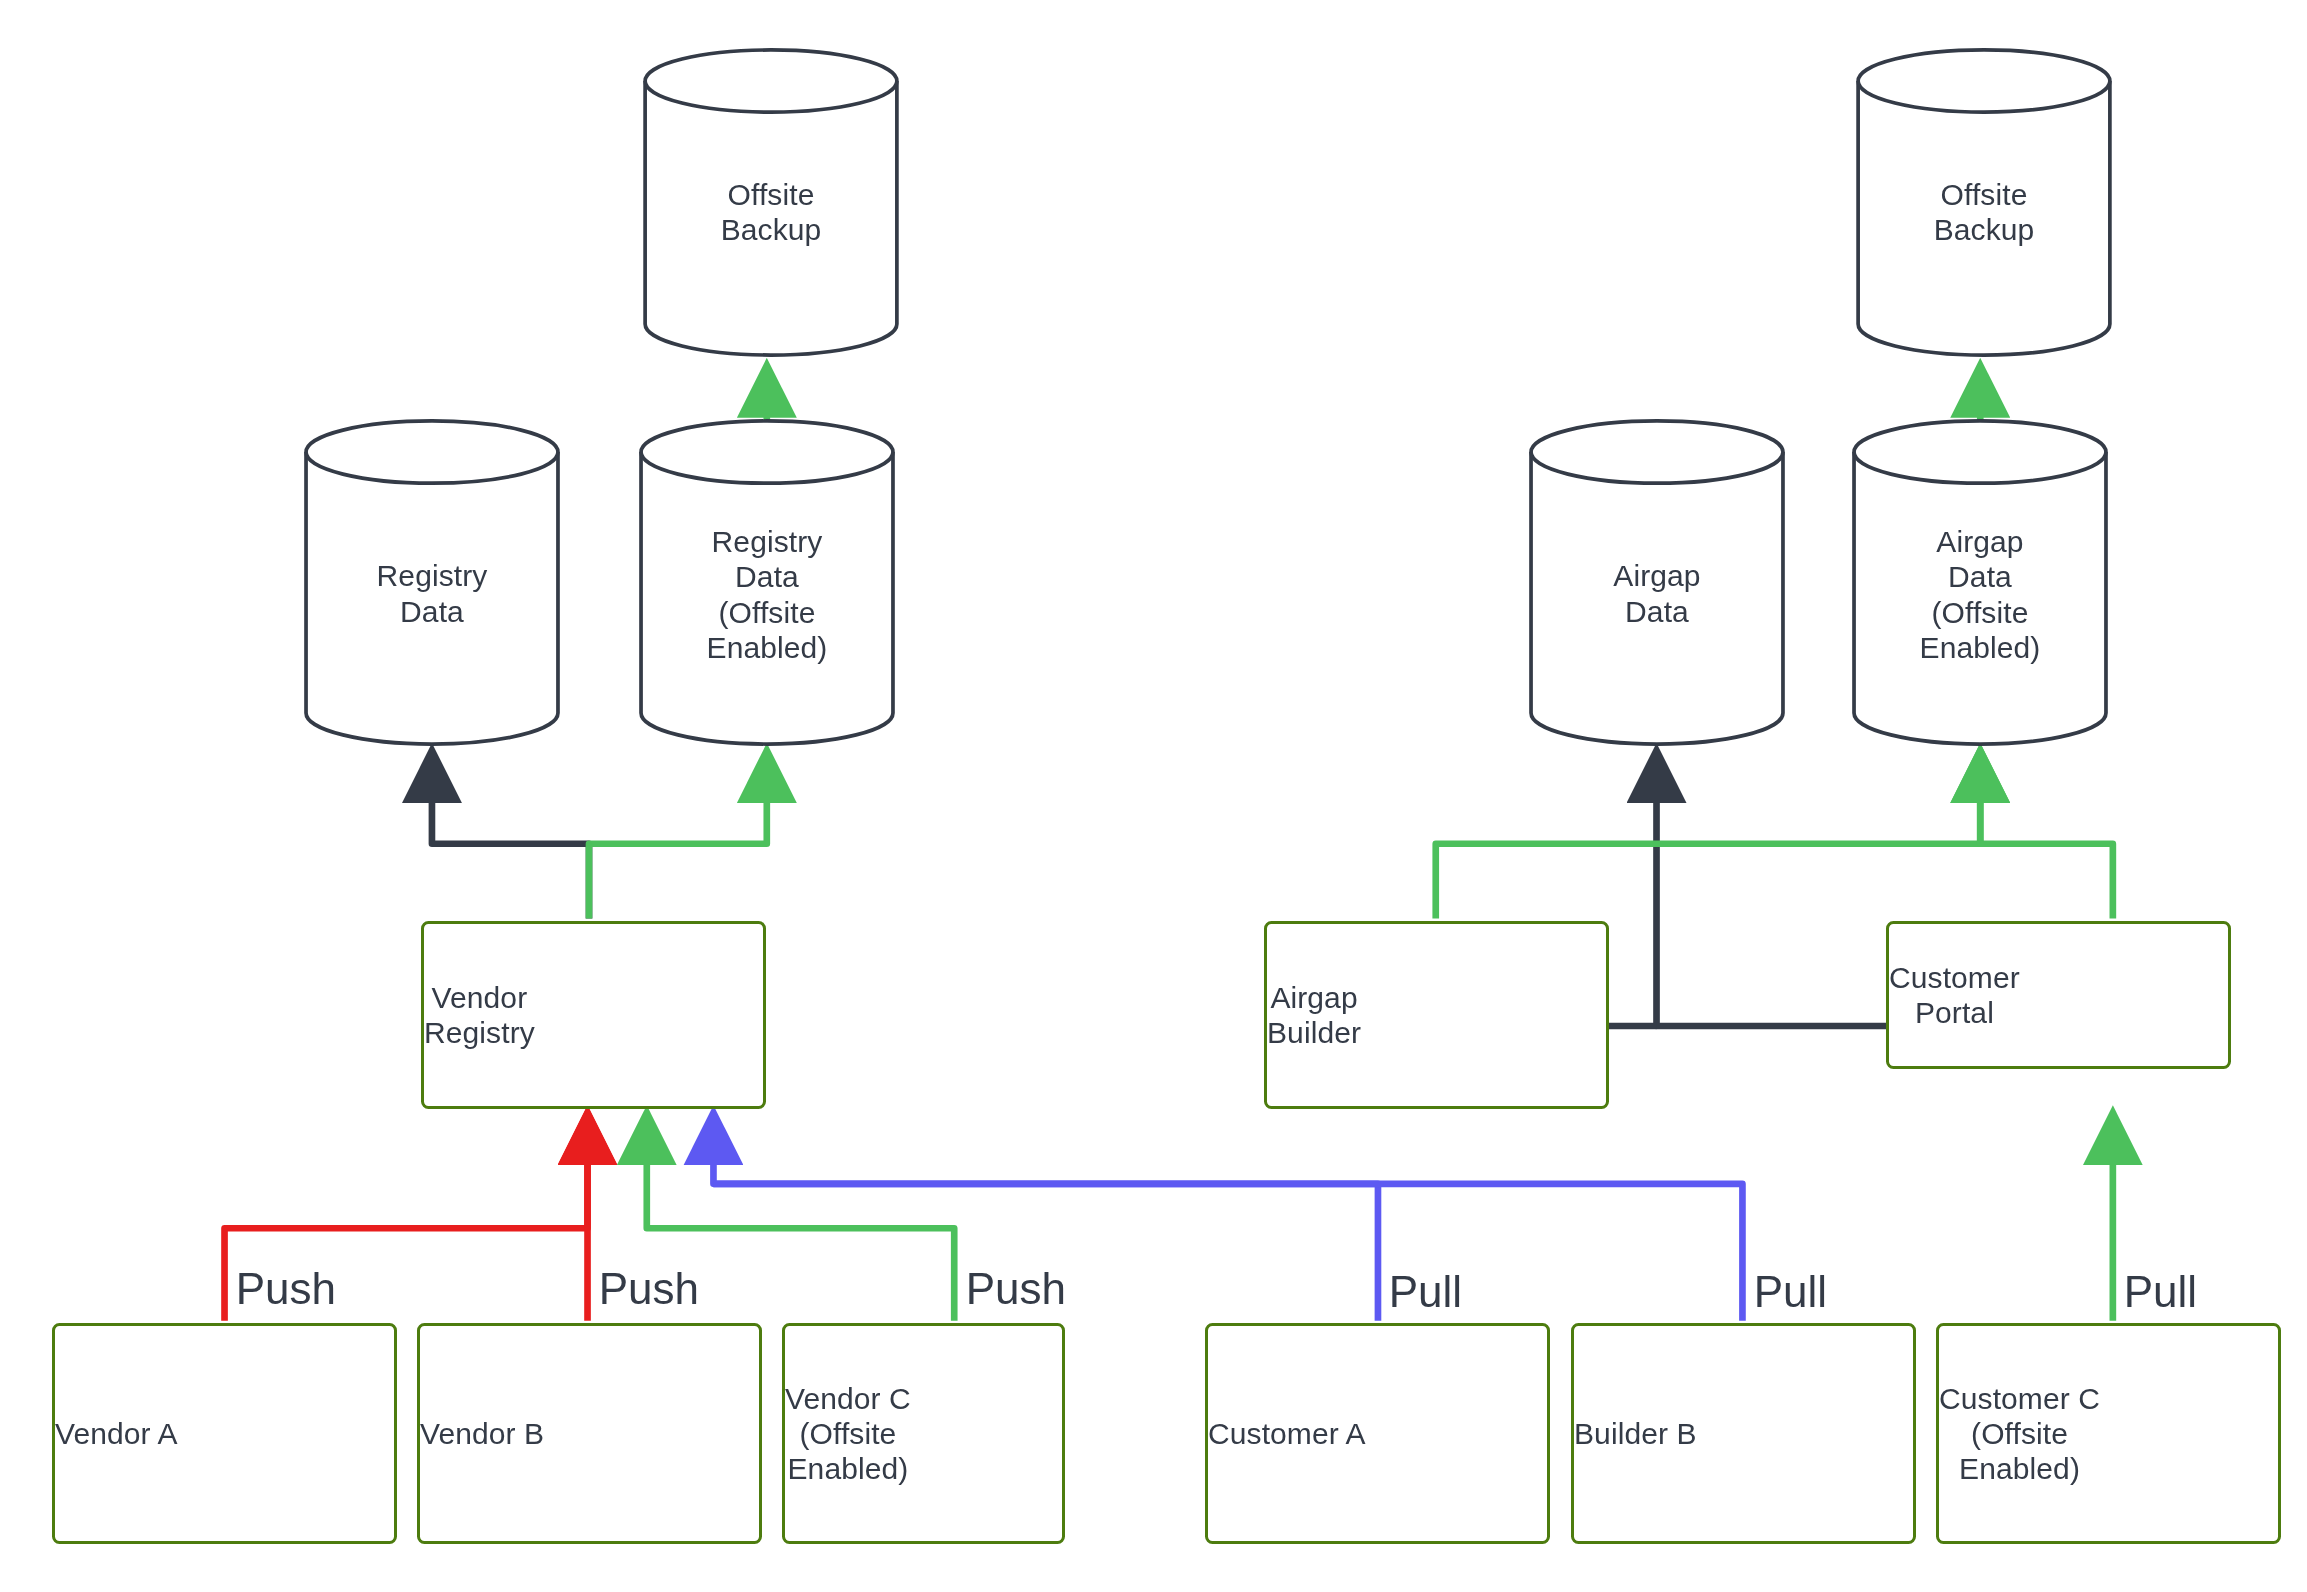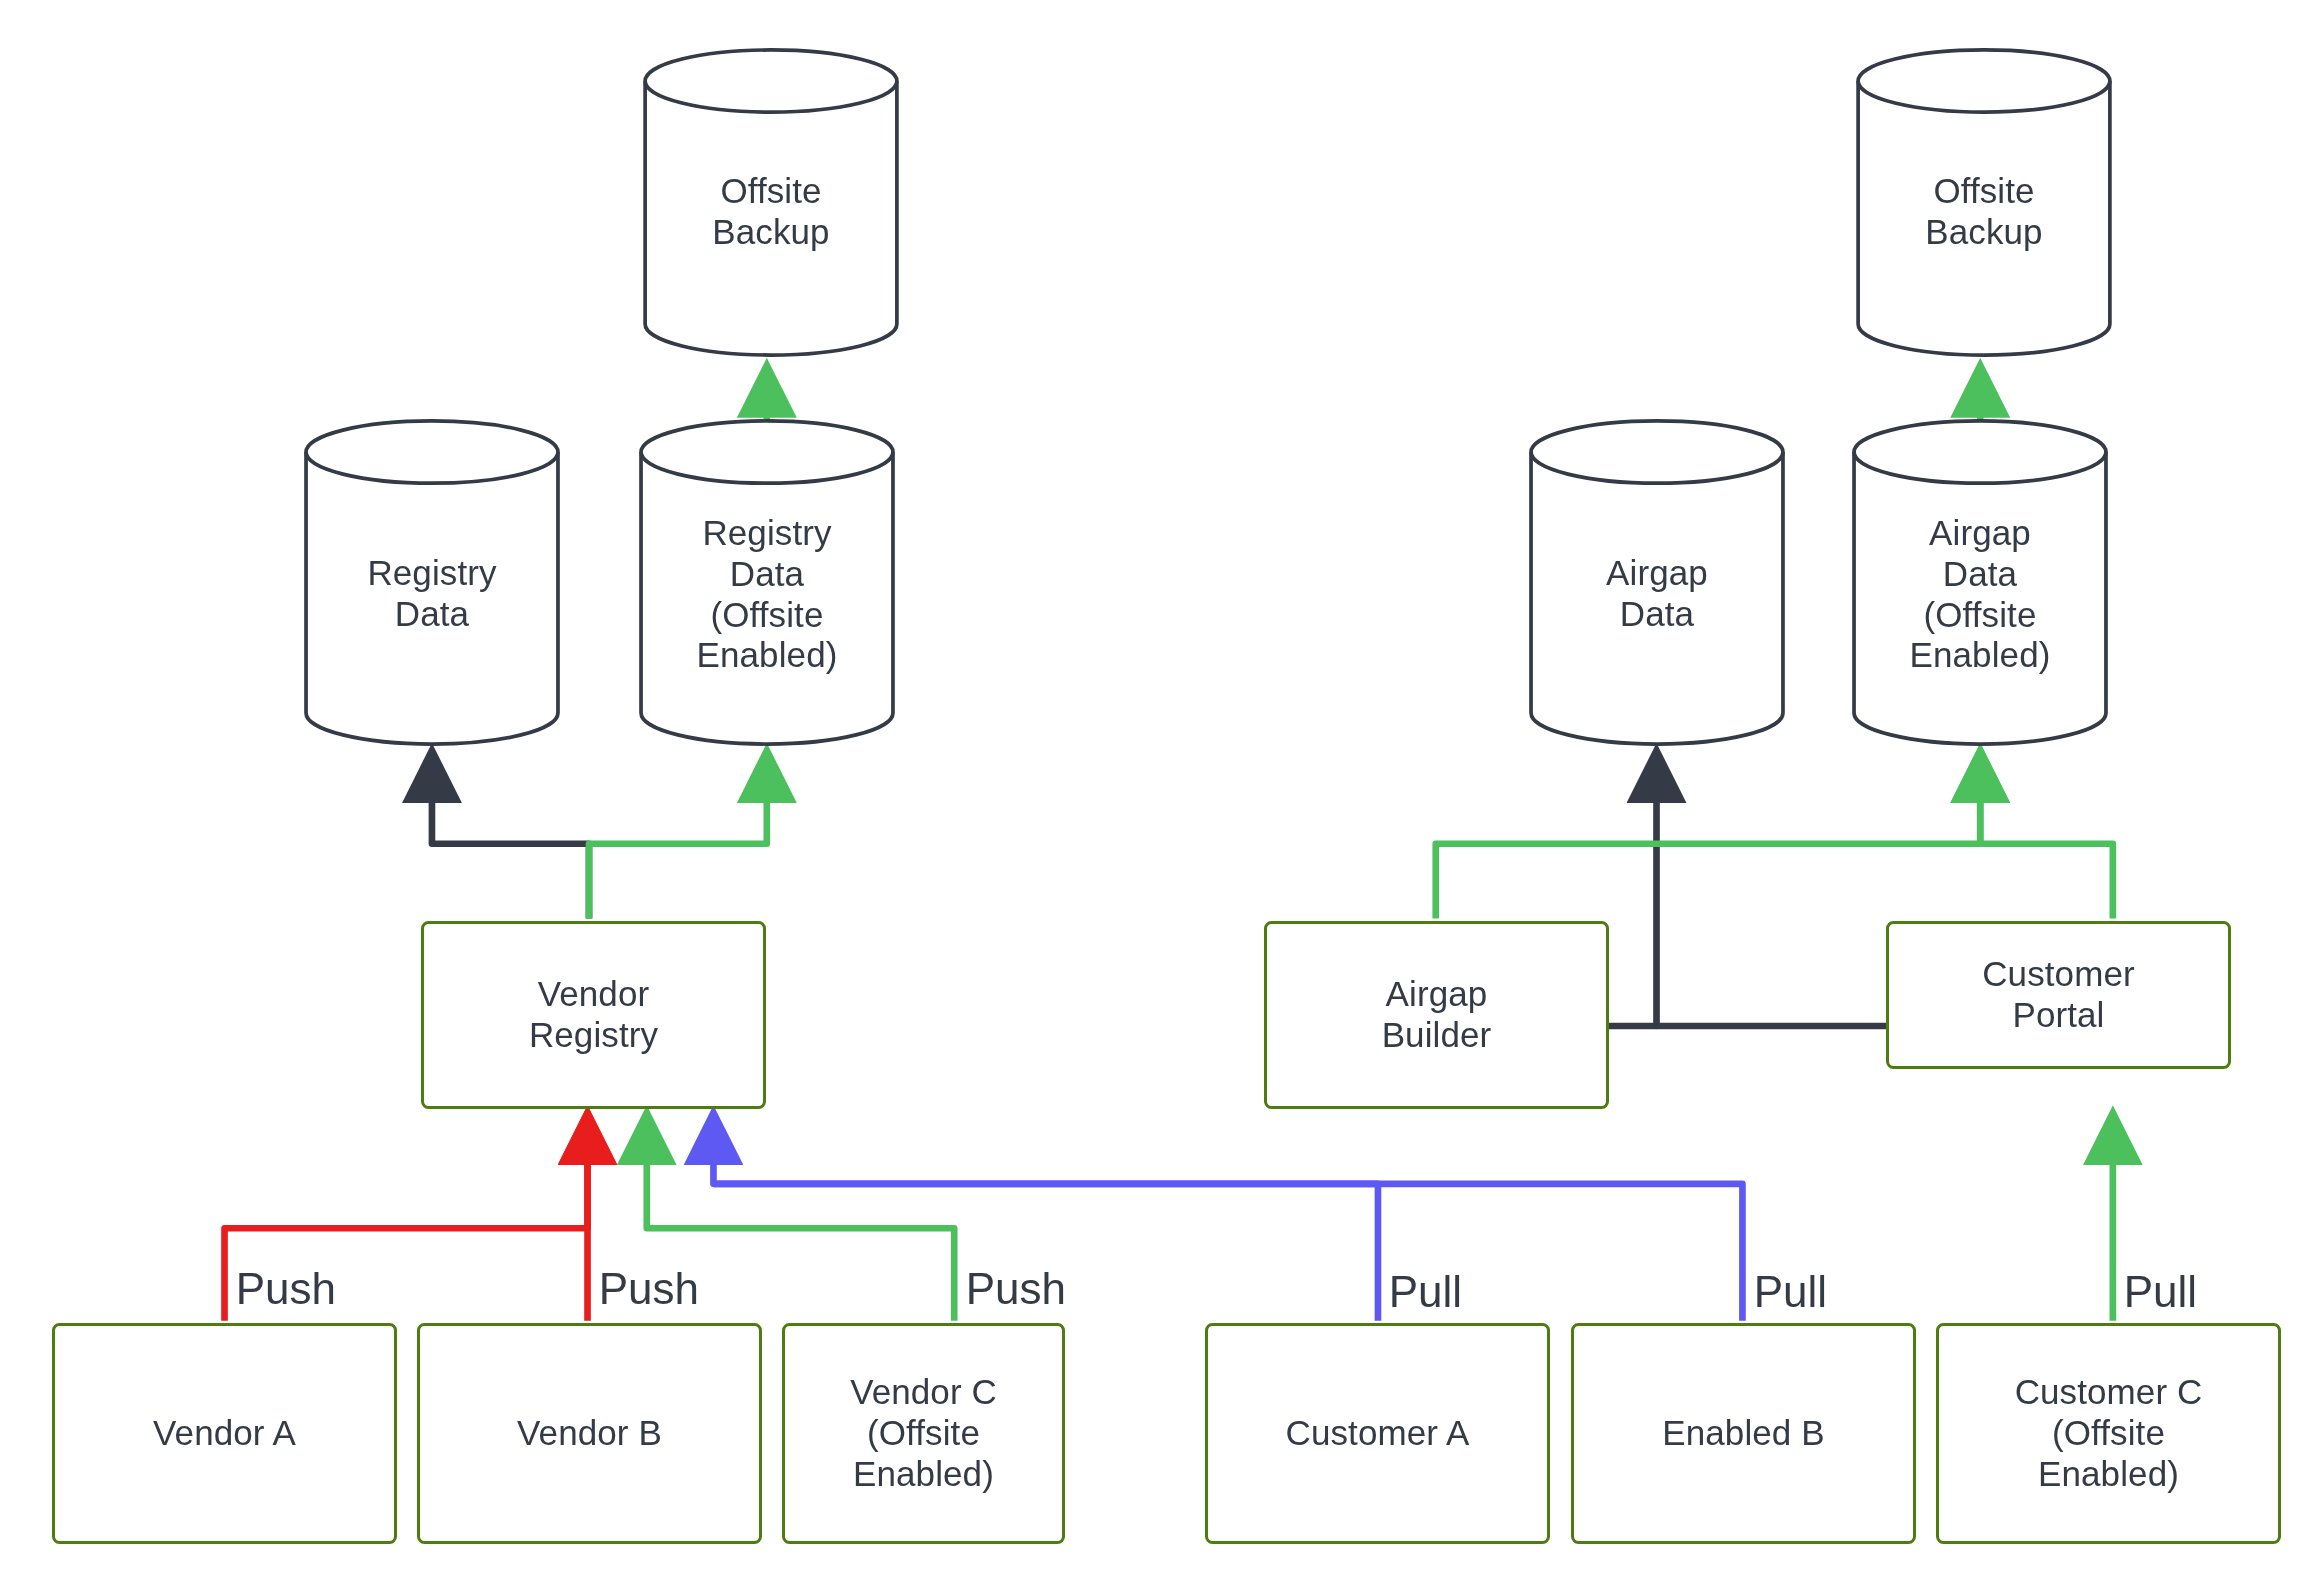--- a/index.html
+++ b/index.html
@@ -31,24 +31,23 @@
     left: 0;
     top: 0;
     width: 2307px;
     height: 1592px;
   }
   .node {
     position: absolute;
     box-sizing: border-box;
     display: flex;
     align-items: center;
-    justify-content: center;
     text-align: center;
     color: #343b47;
-    font-size: 35px;
+    font-size: 30px;
     line-height: 1.17;
     letter-spacing: 0.1px;
     white-space: pre-line;
   }
   .node-box {
     border: 3px solid #4d7c0f;
     border-radius: 7.4px;
     background: #ffffff;
   }
   .node-cyl {
@@ -212,21 +211,21 @@
       <span>Vendor C
 (Offsite
 Enabled)</span>
     </div>
 
     <div class="node node-box" style="left:1205px; top:1323px; width:345px; height:221px;">
       <span>Customer A</span>
     </div>
 
     <div class="node node-box" style="left:1571px; top:1323px; width:345px; height:221px;">
-      <span>Enabled B</span>
+      <span>Builder B</span>
     </div>
 
     <div class="node node-box" style="left:1936px; top:1323px; width:345px; height:221px;">
       <span>Customer C
 (Offsite
 Enabled)</span>
     </div>
 
     <div class="edge-label" style="left:232px; top:1265px;">Push</div>
 

